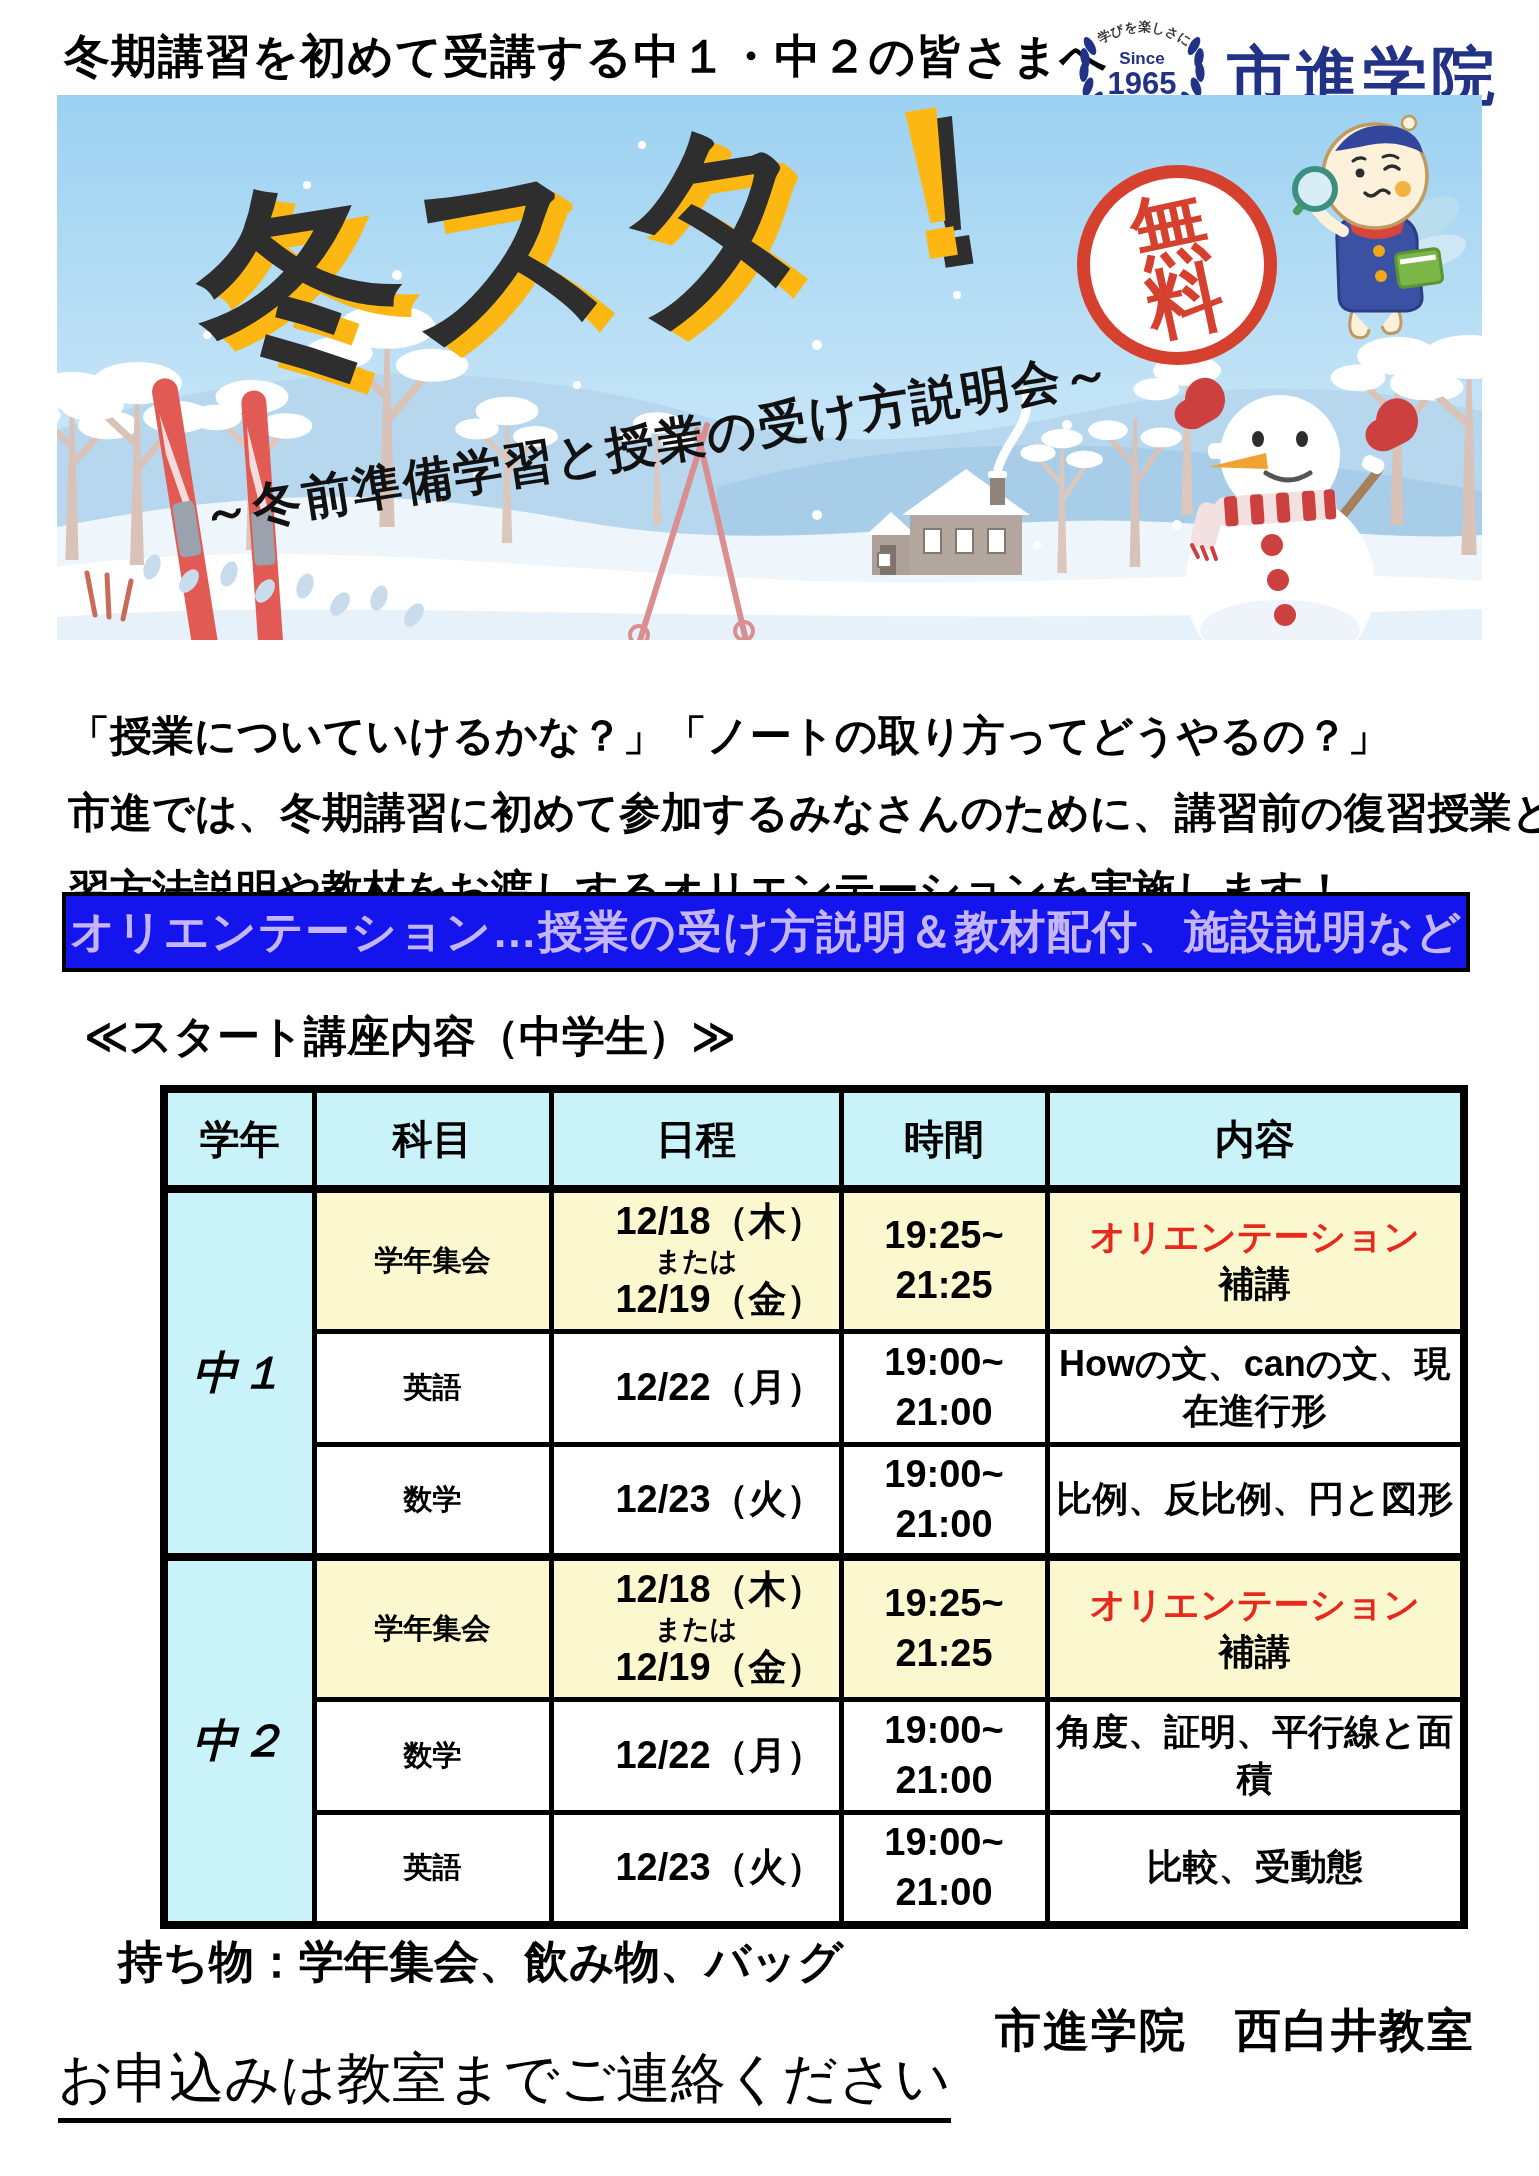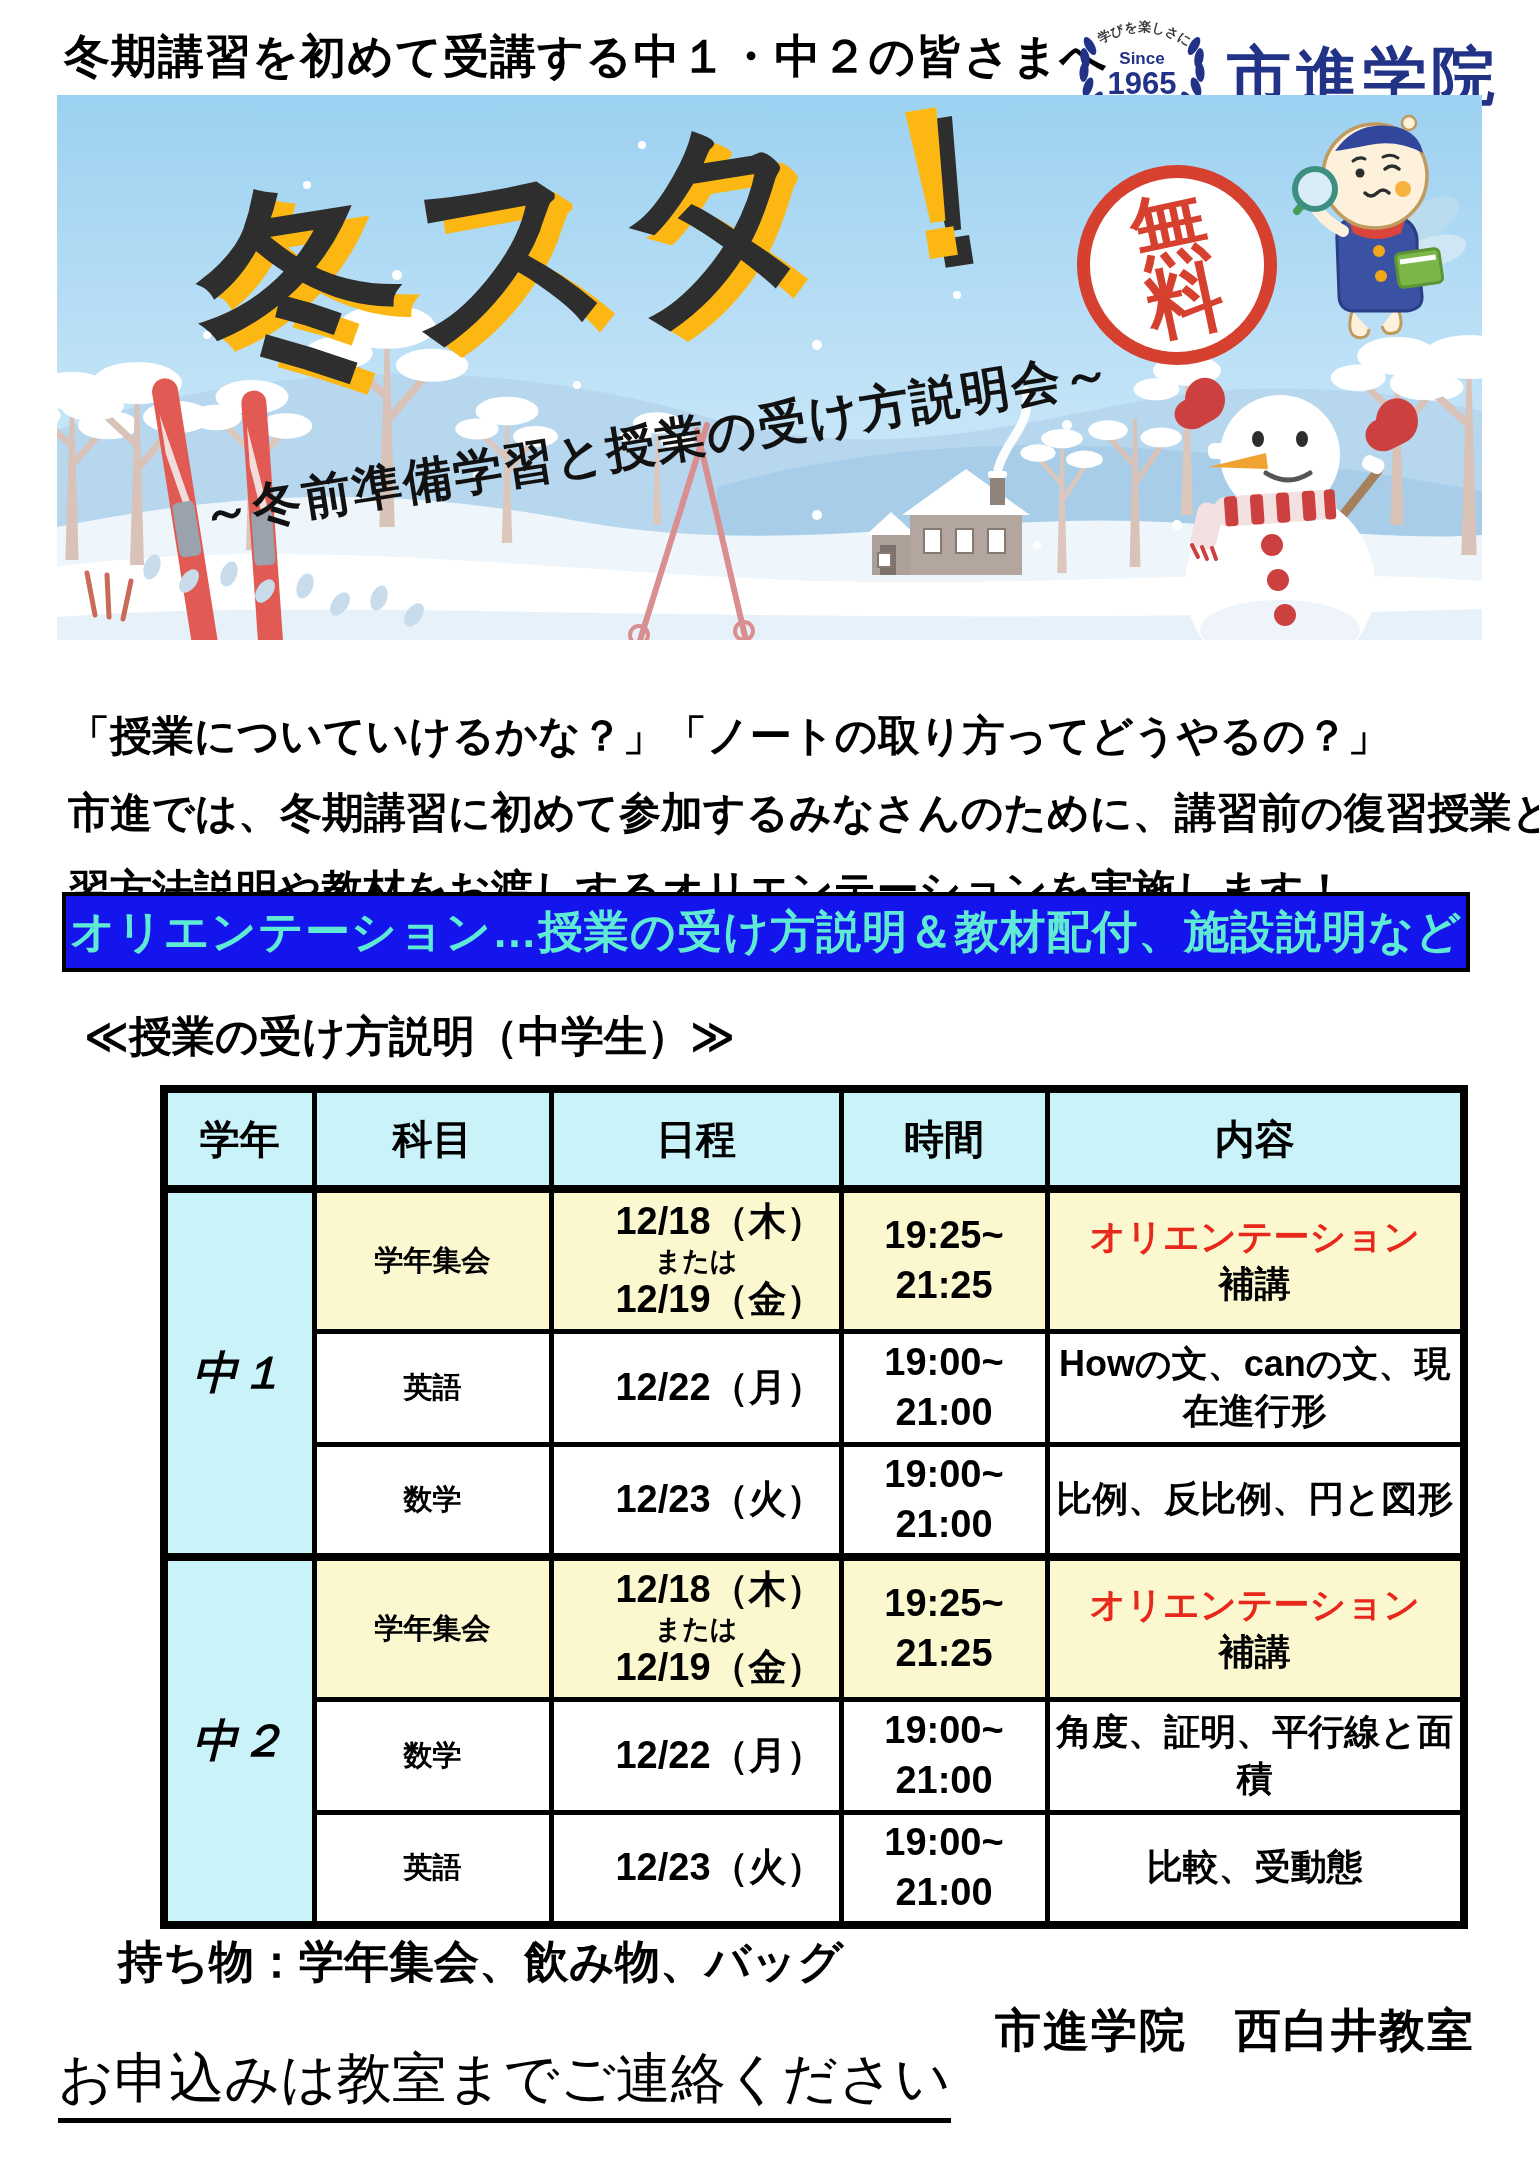--- a/index.html
+++ b/index.html
@@ -26,21 +26,21 @@
   .stamp span{color:#d6402f;font-size:76px;font-weight:800;line-height:0.98;}
   .mascot{position:absolute;left:1200px;top:6px;width:215px;height:245px;}
 
   
   .intro{position:absolute;left:68px;top:698px;font-size:42px;font-weight:700;line-height:1.83;}
   .intro div{white-space:nowrap;}
 
   
   .orientation{position:absolute;left:62px;top:892px;width:1408px;height:80px;background:#1414ec;border:4px solid #000;
                box-sizing:border-box;display:flex;align-items:center;justify-content:center;}
-  .orientation span{color:#5eead4;font-size:45px;font-weight:800;letter-spacing:1px;white-space:nowrap;}
+  .orientation span{color:#c4b5fd;font-size:45px;font-weight:800;letter-spacing:1px;white-space:nowrap;}
 
   
   .section-heading{position:absolute;left:84px;top:1008px;font-size:43px;font-weight:800;}
 
   
   table.schedule{position:absolute;left:160px;top:1085px;width:1300px;border-collapse:collapse;table-layout:fixed;
                  border:8px solid #000;}
   .schedule th,.schedule td{border:5px solid #000;text-align:center;vertical-align:middle;font-weight:700;padding:0;}
   .schedule thead tr{height:100px;}
   .schedule thead th{background:#c9f3f9;font-size:40px;border-bottom:8px solid #000;}
@@ -353,21 +353,21 @@
   <div class="intro">
     <div>「授業についていけるかな？」「ノートの取り方ってどうやるの？」</div>
     <div>市進では、冬期講習に初めて参加するみなさんのために、講習前の復習授業と、学</div>
     <div>習方法説明や教材をお渡しするオリエンテーションを実施します！</div>
   </div>
 
   <div class="orientation">
     <span>オリエンテーション…授業の受け方説明＆教材配付、施設説明など</span>
   </div>
 
-  <div class="section-heading">≪授業の受け方説明（中学生）≫</div>
+  <div class="section-heading">≪スタート講座内容（中学生）≫</div>
 
   <table class="schedule">
     <colgroup>
       <col style="width:150px">
         <col style="width:237px">
         <col style="width:290px">
         <col style="width:206px">
         <col style="width:417px">
     </colgroup>
     <thead>

